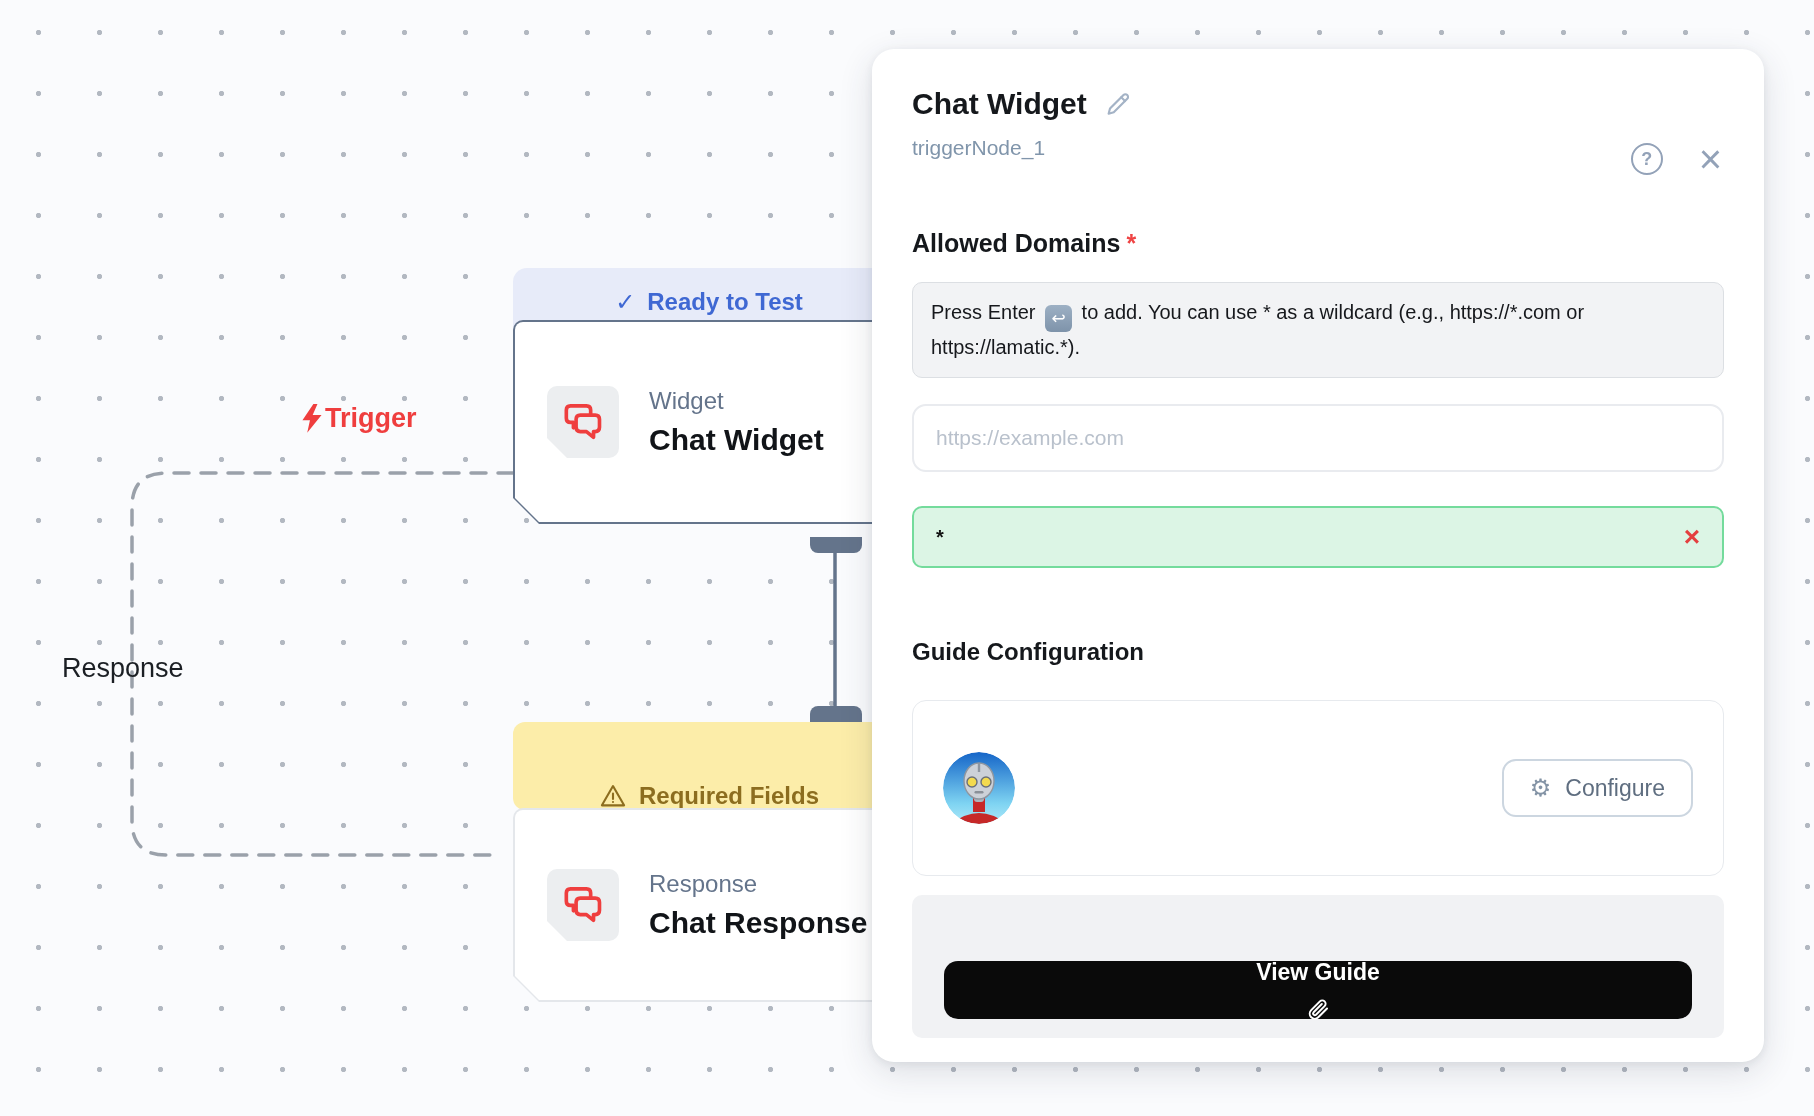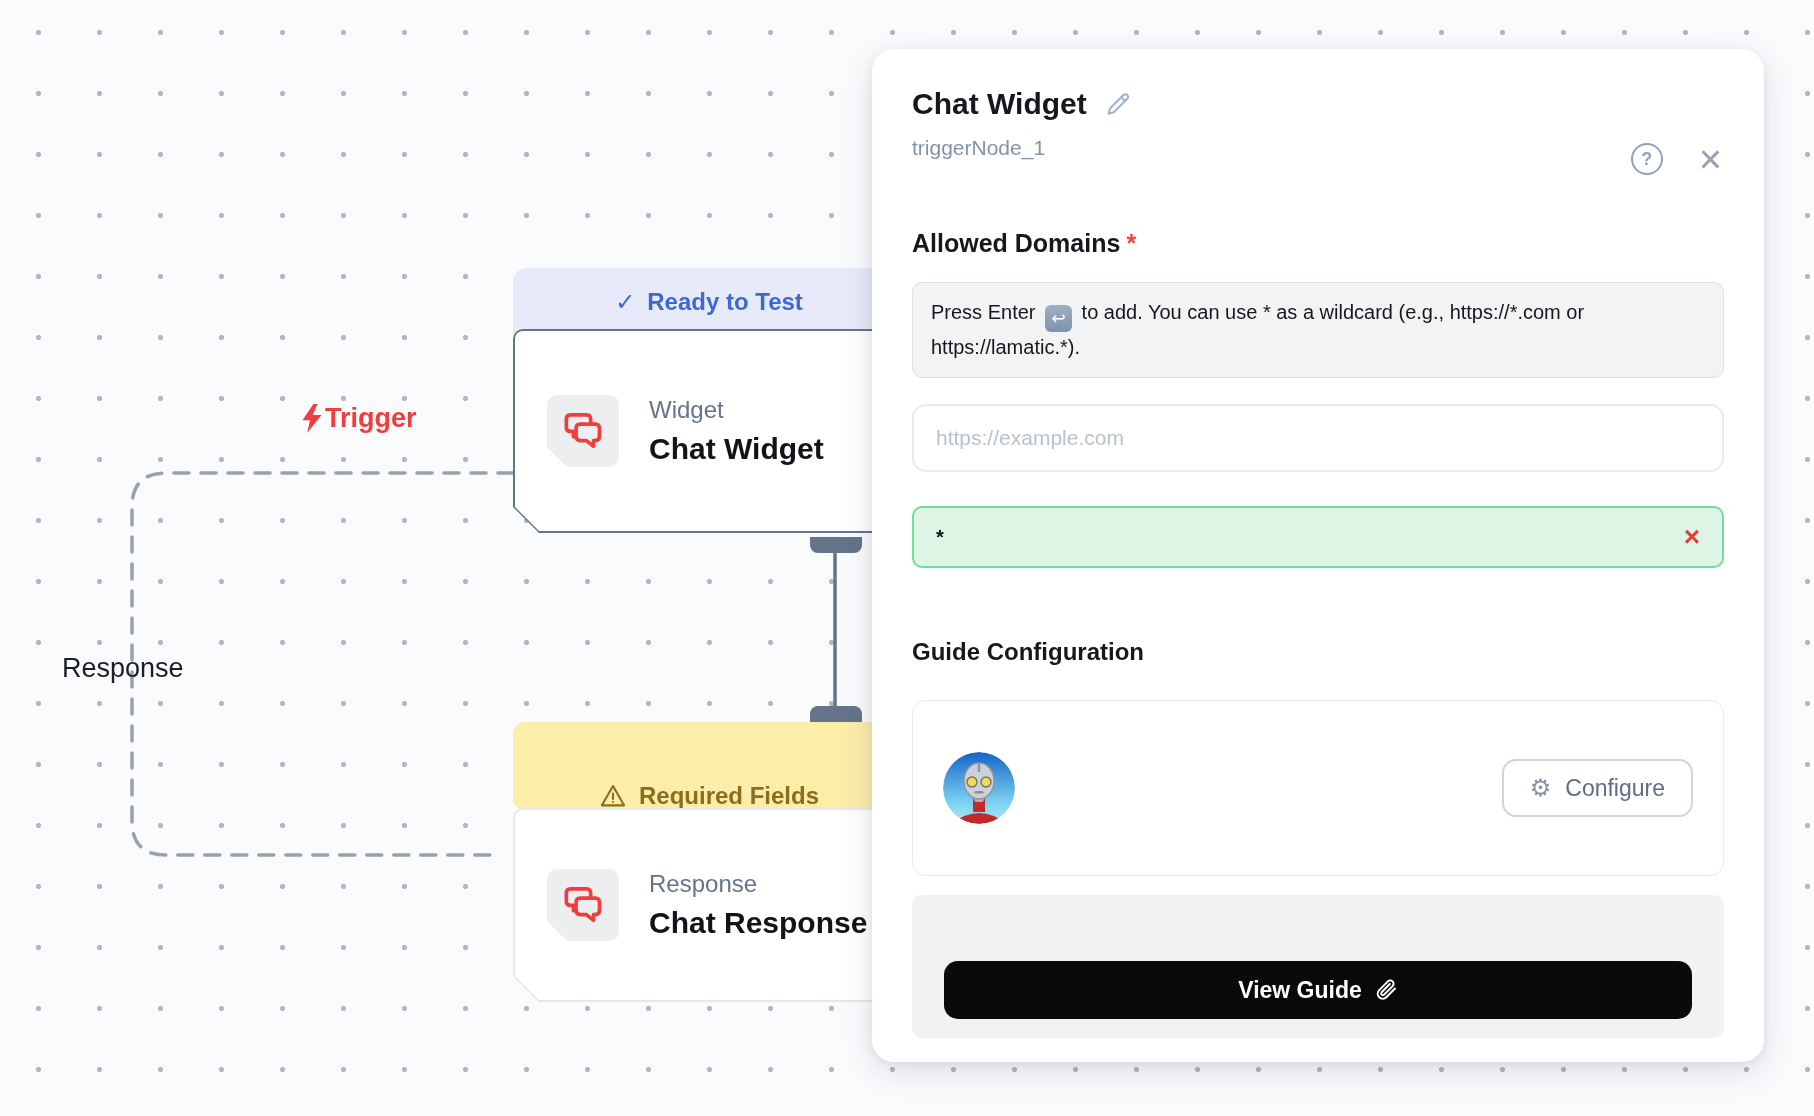--- a/index.html
+++ b/index.html
@@ -126,20 +126,21 @@
   .install-section {
     position:absolute; left:40px; right:40px; top:846px; height:143px;
     background:#f1f2f4; border-radius:10px; overflow:hidden; padding:48px 32px 0 32px;
   }
   .install-heading { font-size:25px; font-weight:bold; color:#111; }
   .view-guide-btn {
     margin-top:18px; width:100%; height:58px; background:#0a0a0a; color:#fff;
     border:none; border-radius:14px; font-size:23px; font-weight:bold;
     display:flex; align-items:center; justify-content:center; gap:12px; cursor:pointer;
     font-family:"Liberation Sans","DejaVu Sans",sans-serif;
+    flex-direction:column;
   }
 </style>
 </head>
 <body>
 
 <svg class="canvas-svg" width="1814" height="1116">
   <path d="M513,473 H166 Q132,473 132,507 V821 Q132,855 166,855 H500" fill="none" stroke="#9aa1aa" stroke-width="3.5" stroke-dasharray="15 12" stroke-linecap="round"></path>
   <line x1="835" y1="537" x2="835" y2="716" stroke="#64748b" stroke-width="3.5"></line>
 </svg>
 
@@ -150,21 +151,21 @@
   <span>Trigger</span>
 </div>
 
 <div class="response-label" style="left:62px; top:653px;">Response</div>
 
 <div class="status-badge badge-ready" style="left:513px; top:268px; width:392px; height:67px;">
   <span class="badge-icon">✓</span>
   <span>Ready to Test</span>
 </div>
 
-<div class="node-outer" style="left:513px; top:329px; width:392px; height:204px;">
+<div class="node-outer" style="left:513px; top:320px; width:392px; height:204px;">
   <div class="node-shape" style="background:#64748b;"></div>
   <div class="node-shape-inner"></div>
   <div class="node-content">
     <div class="node-icon">
       <svg width="46" height="46" viewBox="0 0 24 24">
         <path d="M5.5 3.6 H13.8 Q16 3.6 16 5.8 V10 Q16 12.2 13.8 12.2 H10.6 L7 15 V12.2 H5.5 Q3.3 12.2 3.3 10 V5.8 Q3.3 3.6 5.5 3.6 Z" fill="none" stroke="#ef3e3e" stroke-width="1.9" stroke-linejoin="round"></path>
         <path d="M10.6 8.4 H18.4 Q20.6 8.4 20.6 10.6 V14.8 Q20.6 17 18.4 17 H17.5 V20 L13.8 17 H10.6 Q8.4 17 8.4 14.8 V10.6 Q8.4 8.4 10.6 8.4 Z" fill="#eceef0" stroke="#ef3e3e" stroke-width="1.9" stroke-linejoin="round"></path>
       </svg>
     </div>
     <div class="node-texts">

